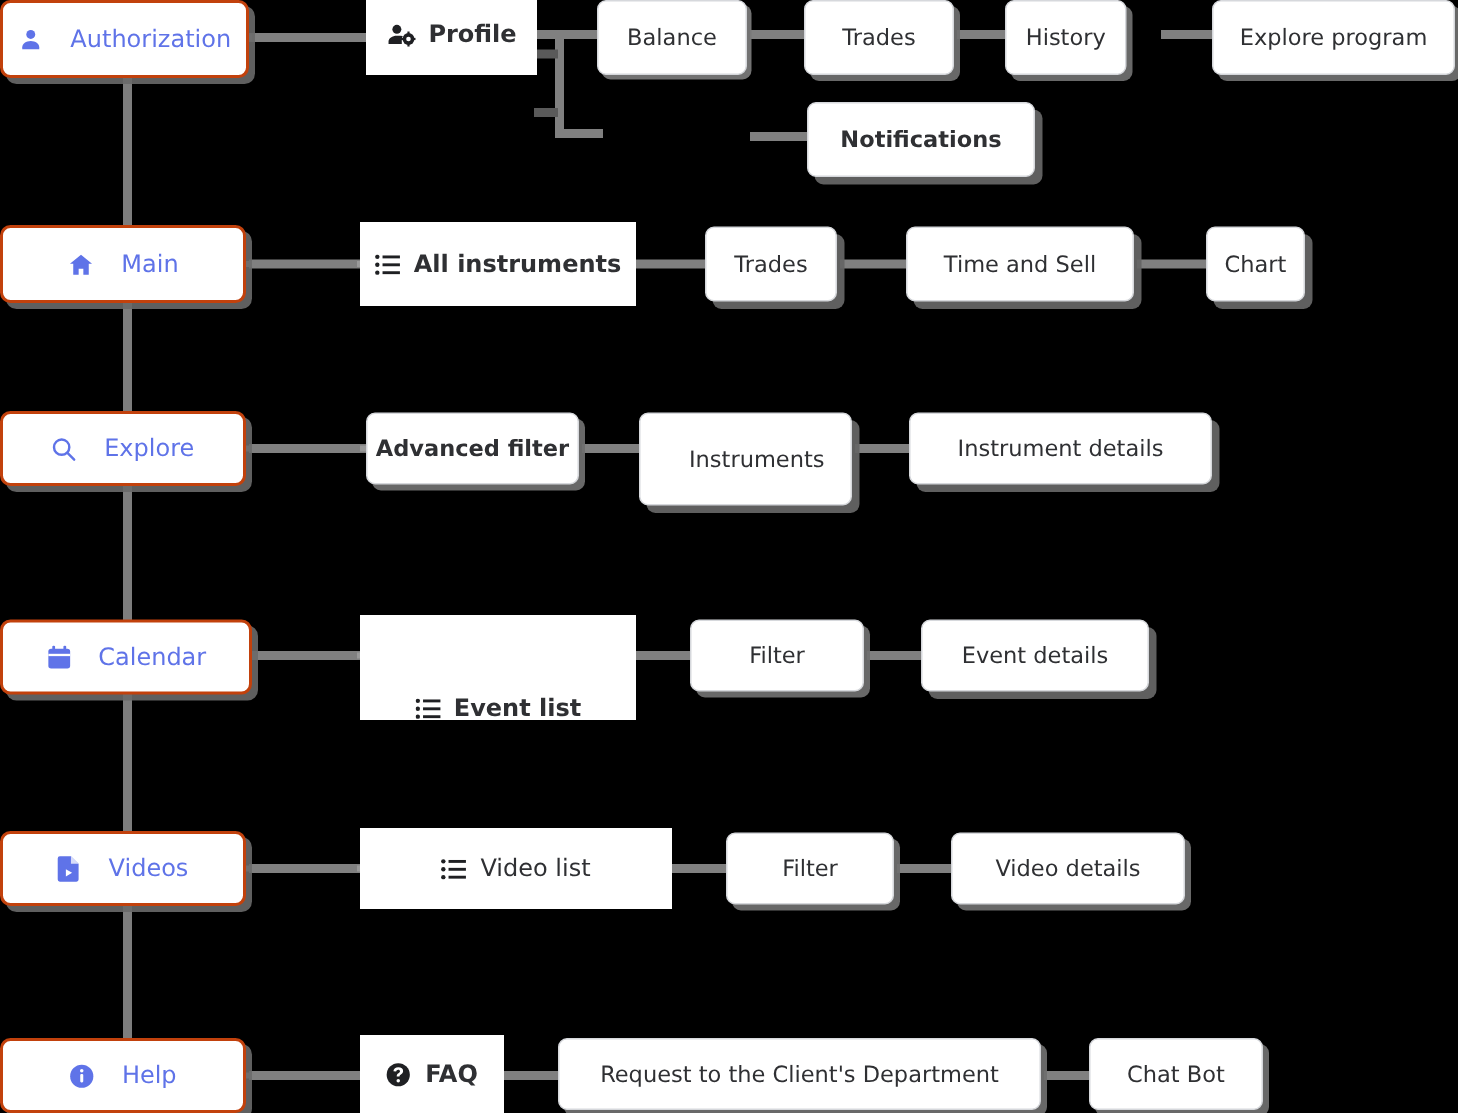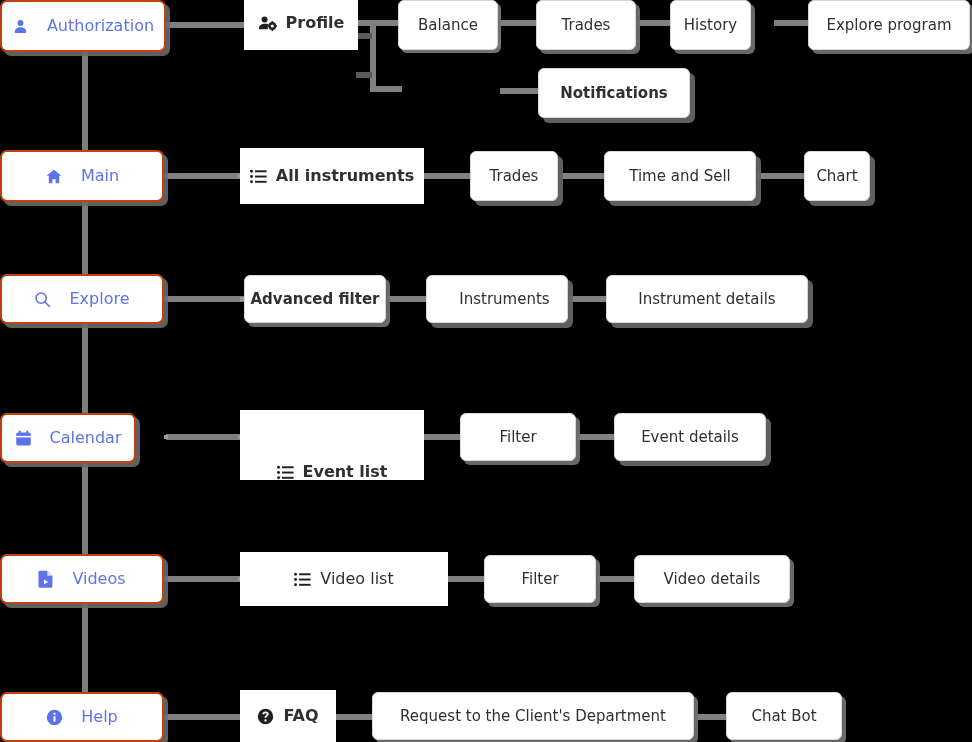--- a/index.html
+++ b/index.html
@@ -216,34 +216,34 @@
       </svg>
     </span>
     <span class="lbl">Explore</span>
   </div>
 
   <div class="node r6 bord-light sh-m bold" style="left:244px; top:275px; width:142px; height:48px;">
     <span class="lbl">Advanced filter</span>
   </div>
   <div class="conn" style="left:388px; top:296px; width:38px; height:6px;"></div>
 
-  <div class="node r6 bord-light sh-l reg" style="left:426px; top:275px; width:142px; height:48px;padding-left:15px;">
+  <div class="node r6 bord-light sh-l reg" style="left:426px; top:275px; width:142px; height:62px;padding-left:15px;">
     <span class="lbl">Instruments</span>
   </div>
   <div class="conn" style="left:570px; top:296px; width:36px; height:6px;"></div>
 
   <div class="node r6 bord-light sh-l reg" style="left:606px; top:275px; width:202px; height:48px;">
     <span class="lbl">Instrument details</span>
   </div>
 
   <div class="conn" style="left:166px; top:434px; width:80px; height:6px;"></div>
   <div class="nub" style="left:164px; top:435px;"></div>
   <div class="nub" style="left:238px; top:435px;"></div>
 
-  <div class="node side" style="left:0px; top:413px; width:136px; height:50px;">
+  <div class="node side" style="left:0px; top:413px; width:168px; height:50px;">
     <span class="ico">
       <svg width="17" height="17" viewBox="0 0 22 22" fill="#5f73e8">
         <rect x="1.6" y="3.2" width="18.8" height="17" rx="2.4"></rect>
         <rect x="1.6" y="7.6" width="18.8" height="2" fill="#ffffff"></rect>
         <rect x="5" y="0.6" width="2.4" height="4.6" rx="1"></rect>
         <rect x="14.6" y="0.6" width="2.4" height="4.6" rx="1"></rect>
       </svg>
     </span>
     <span class="lbl">Calendar</span>
   </div>

